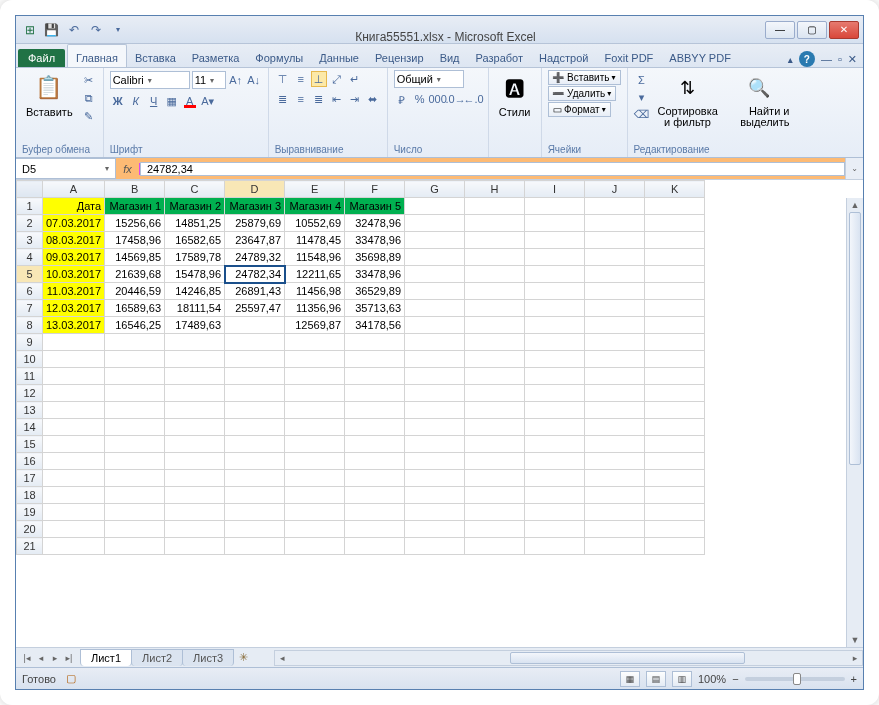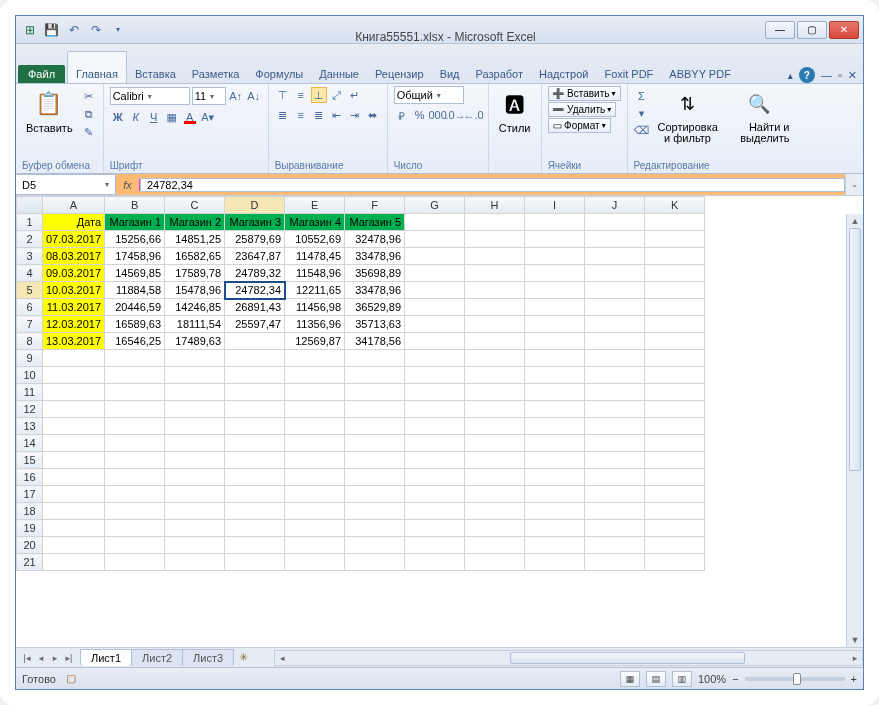--- a/index.html
+++ b/index.html
@@ -10,23 +10,23 @@
   
   .title-bar { height: 28px; background: linear-gradient(#e8edf5,#d6e1f0); display: flex; align-items: center; padding: 0 4px; border-bottom: 1px solid #b6c4d8; }
   .qat { display: flex; align-items: center; gap: 2px; }
   .qat-icon { width: 20px; height: 20px; display: flex; align-items: center; justify-content: center; font-size: 12px; color: #4a6a9c; }
   .title-text { flex: 1; text-align: center; font-size: 12px; color: #444; margin-top: 15px; }
   .win-controls { display: flex; gap: 0; }
   .win-btn { width: 30px; height: 18px; border: 1px solid #9aaccc; background: linear-gradient(#f3f6fb,#dbe5f1); font-size: 10px; display: flex; align-items: center; justify-content: center; border-radius: 2px; margin-left: 2px; }
   .win-btn.close { background: linear-gradient(#e67a6f,#d9473a); color: #fff; border-color: #a83a30; }
   
   
-  .tabs-row { height: 40px; background: linear-gradient(#e8edf5,#dde6f2); display: flex; align-items: flex-end; padding-left: 2px; border-bottom: 1px solid #b6c4d8; }
+  .tabs-row { height: 24px; background: linear-gradient(#e8edf5,#dde6f2); display: flex; align-items: flex-end; padding-left: 2px; border-bottom: 1px solid #b6c4d8; }
   .file-tab { background: #207245; color: #fff; padding: 3px 10px; font-size: 11px; border-radius: 2px 2px 0 0; margin-right: 2px; }
-  .tab { padding: 16px 8px 3px; font-size: 11px; color: #3b5a88; cursor: default; }
+  .tab { padding: 7px 8px 3px; font-size: 11px; color: #3b5a88; cursor: default; }
   .tab.active { background: #f4f7fb; border: 1px solid #b6c4d8; border-bottom: none; border-radius: 2px 2px 0 0; color: #3b5a88; }
   .tabs-right { margin-left: auto; display: flex; align-items: center; gap: 6px; padding-right: 6px; font-size: 11px; color: #3b5a88; }
   .help-icon { width: 16px; height: 16px; background: #2a7ab0; color: #fff; border-radius: 50%; display: flex; align-items: center; justify-content: center; font-size: 10px; font-weight: bold; }
   
   
   .ribbon { height: 90px; background: linear-gradient(#f4f7fb,#e6edf7); border-bottom: 1px solid #aebfd6; display: flex; font-size: 11px; }
   .ribbon-group { border-right: 1px solid #cfd9e8; padding: 2px 6px 0; display: flex; flex-direction: column; }
   .ribbon-group-content { flex: 1; display: flex; align-items: flex-start; gap: 4px; }
   .ribbon-group-label { text-align: left; color: #5a7aa8; font-size: 10px; padding: 2px 0; }
   .big-btn { display: flex; flex-direction: column; align-items: center; justify-content: center; gap: 2px; padding: 2px 4px; }
@@ -342,21 +342,21 @@
                 <td class="">35698,89</td>
                 <td class=""></td>
                 <td class=""></td>
                 <td class=""></td>
                 <td class=""></td>
                 <td class=""></td>
               </tr>
               <tr>
                 <th class="row-h sel">5</th>
                 <td class="yellow">10.03.2017</td>
-                <td class="">11884,58</td>
+                <td class="">21639,68</td>
                 <td class="">15478,96</td>
                 <td class=" selected">24782,34</td>
                 <td class="">12211,65</td>
                 <td class="">33478,96</td>
                 <td class=""></td>
                 <td class=""></td>
                 <td class=""></td>
                 <td class=""></td>
                 <td class=""></td>
               </tr>

